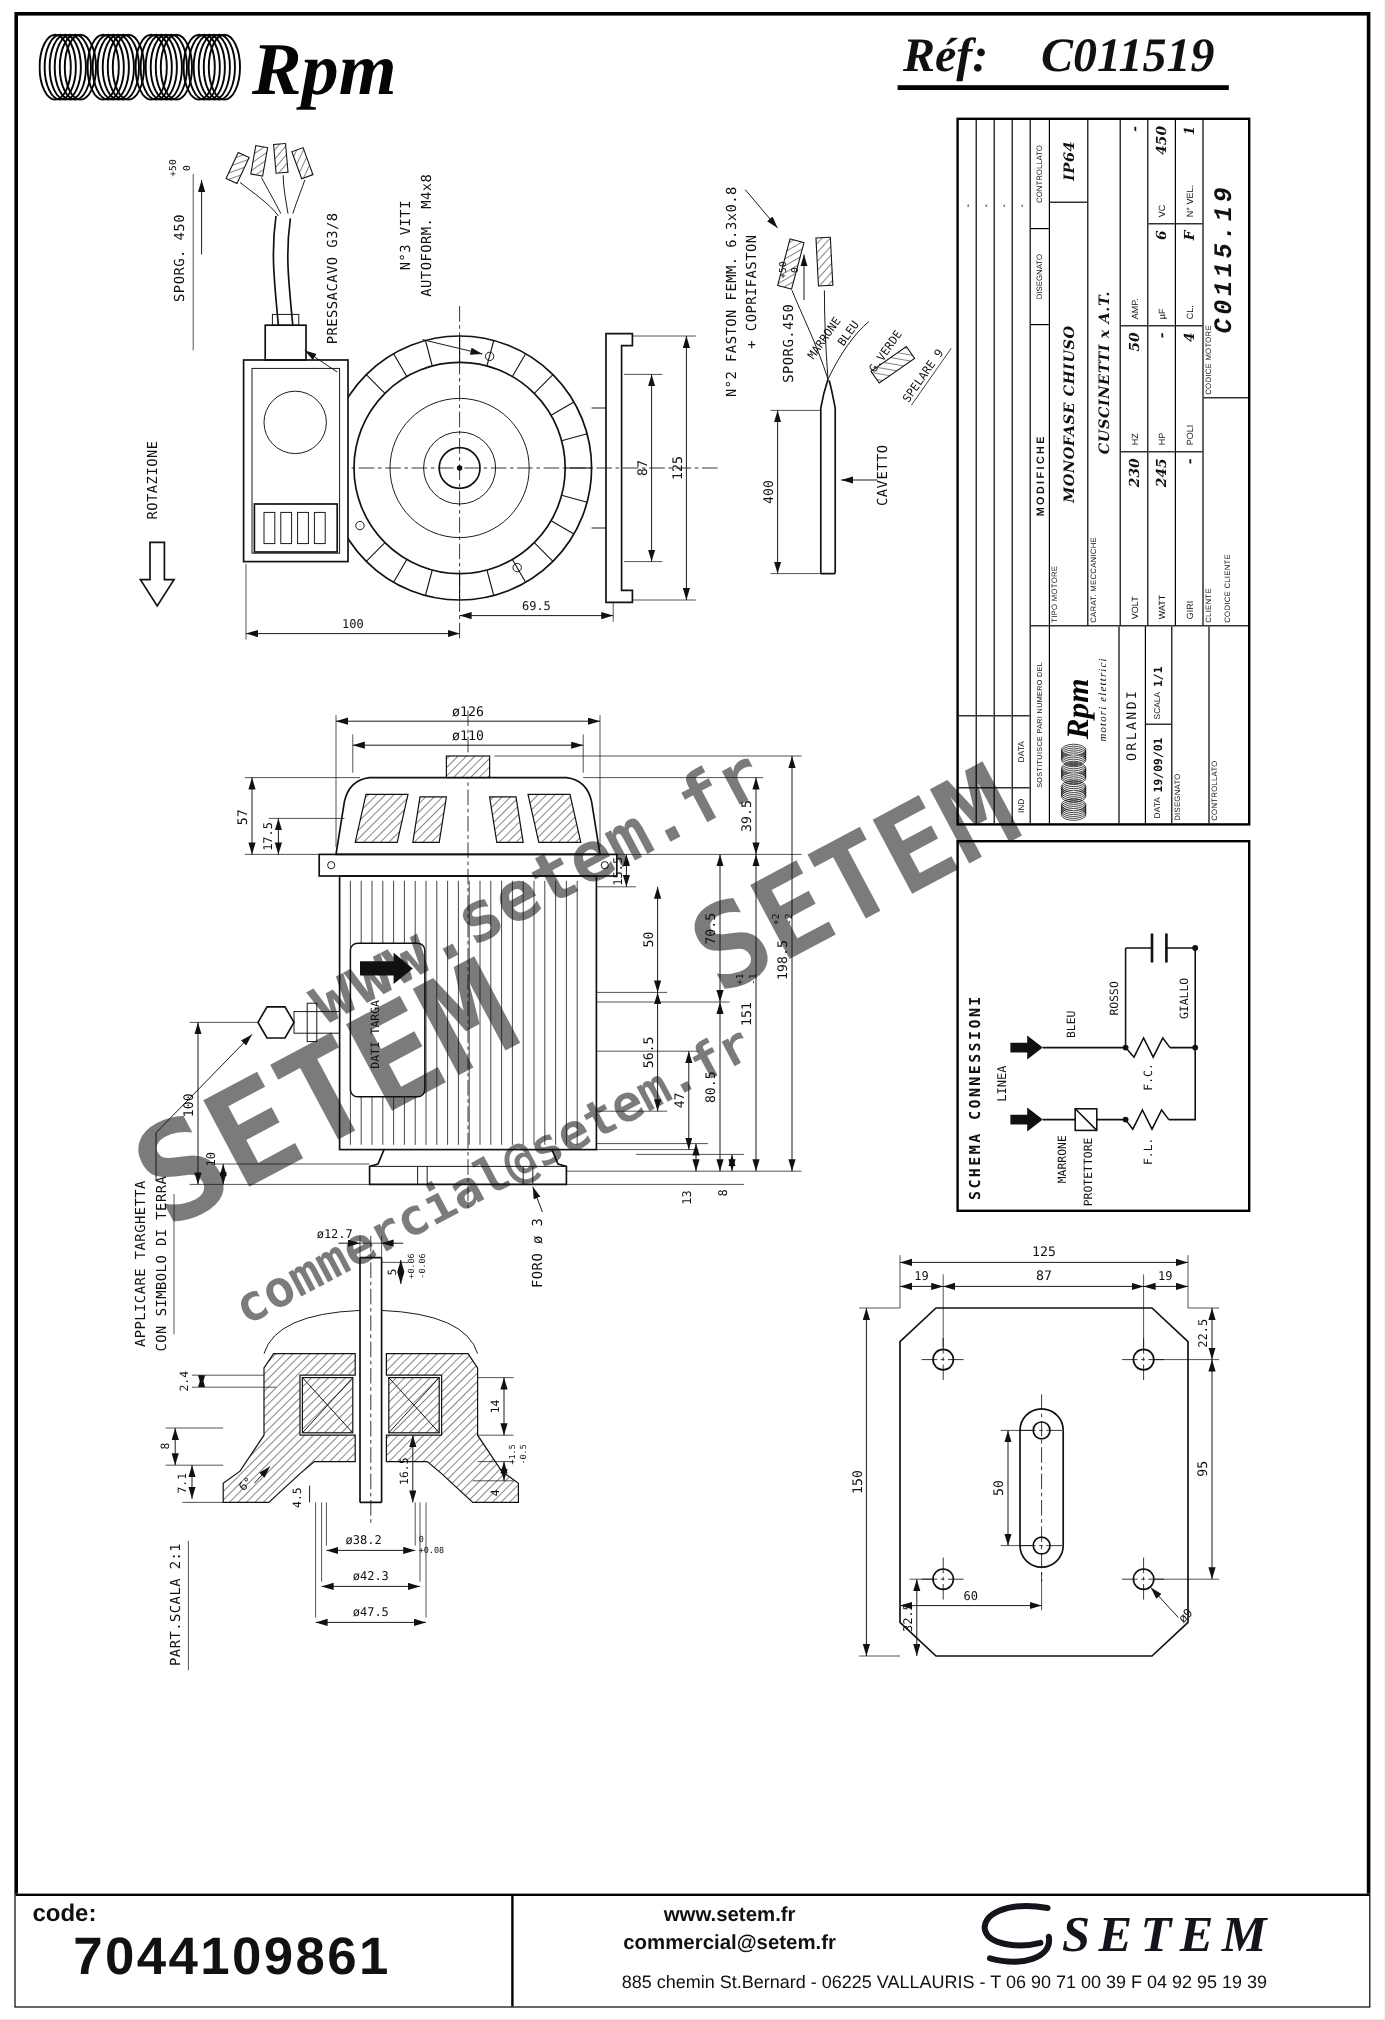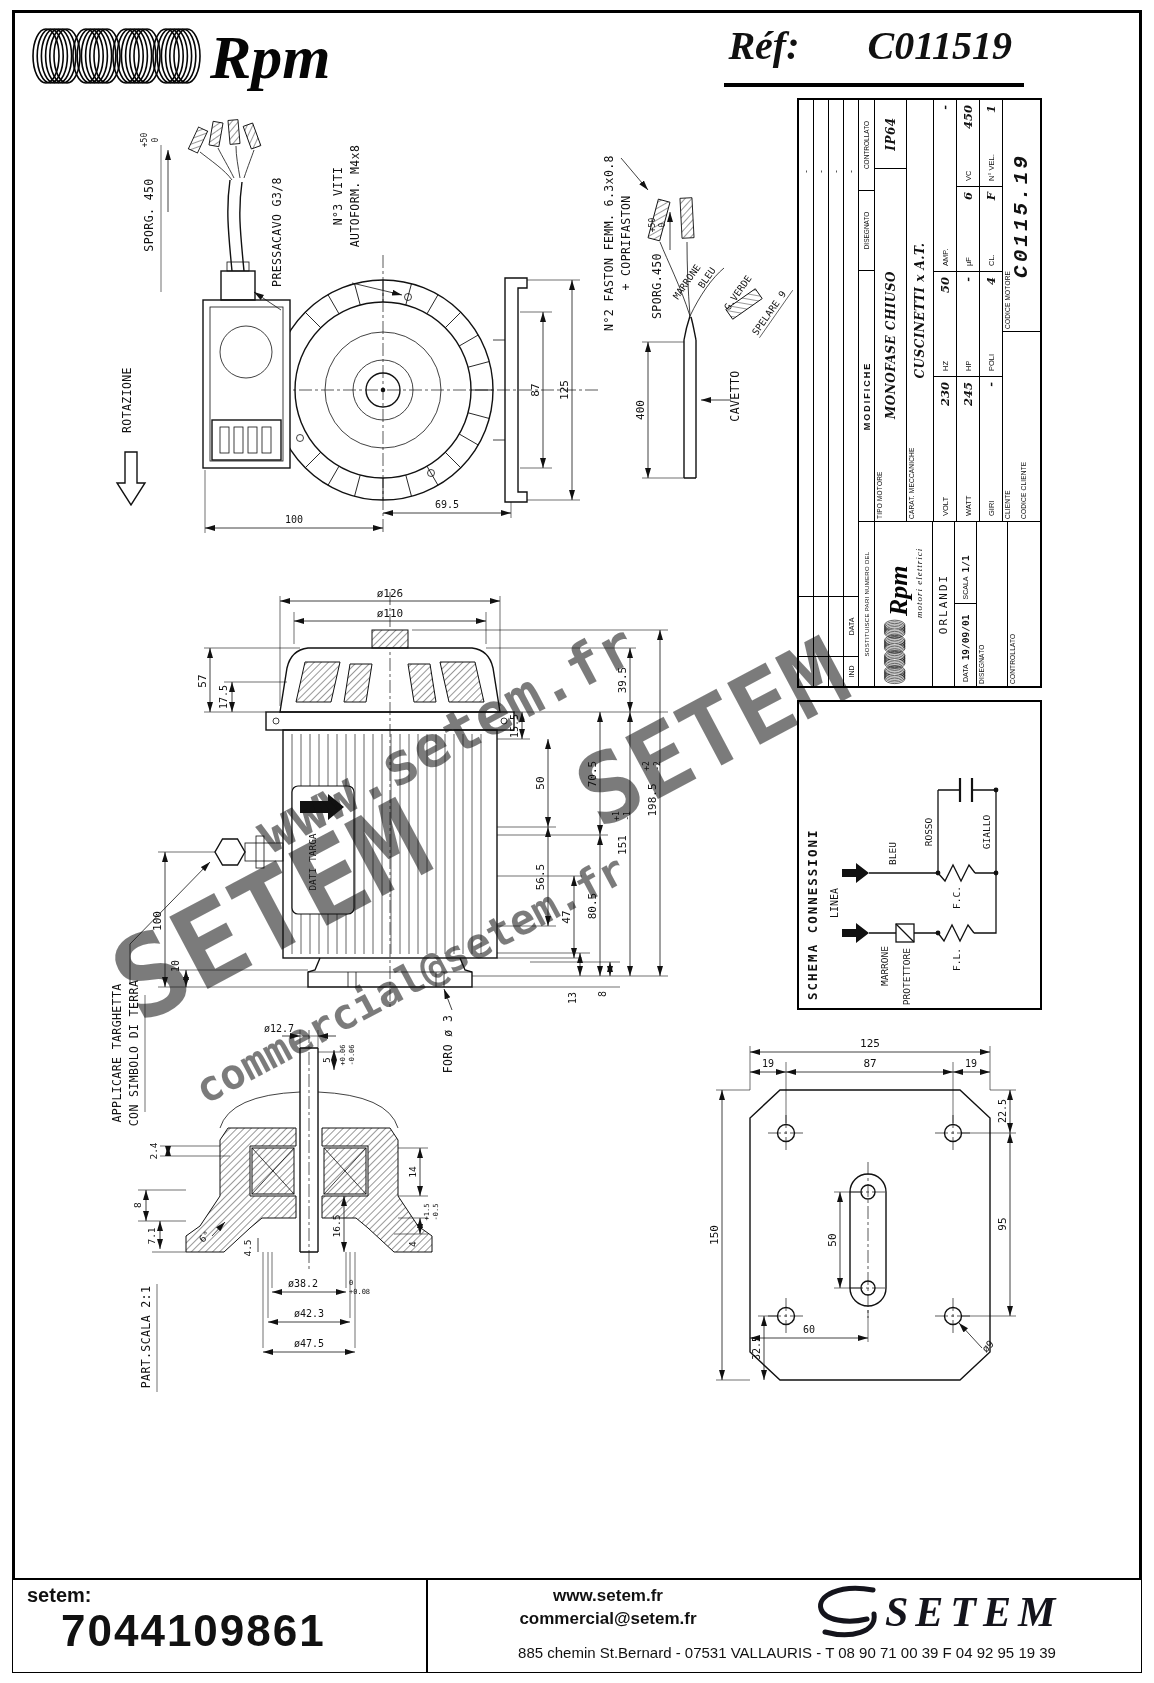--- a/index.html
+++ b/index.html
@@ -1,23 +1,23 @@
 <!DOCTYPE html>
 <html><head>
 <meta charset="utf-8">
 <style>
   *{margin:0;padding:0;box-sizing:border-box}
   html,body{background:#ddd}
   .page{position:relative;width:1154px;height:1683px;background:#fff;margin:0 auto;overflow:hidden;font-family:"Liberation Sans",sans-serif;color:#111}
   .frame{position:absolute;left:12px;top:10px;right:12px;bottom:10px;border:3px solid #000}
   
   .logo{position:absolute;left:32px;top:12px}
-  .ref{position:absolute;top:22px;right:130px;display:flex;gap:68px;align-items:baseline;
+  .ref{position:absolute;top:22px;right:130px;display:flex;gap:44px;align-items:baseline;
        font-family:"Liberation Serif",serif;font-style:italic;font-weight:bold;font-size:40px;
-       border-bottom:4px solid #000;padding:0 12px 14px 4px}
+       border-bottom:4px solid #000;padding:0 12px 2px 4px}
   
   #drawing{position:absolute;left:0;top:0}
   #drawing text,.sblock text{font-family:"DejaVu Sans Mono",monospace;fill:#111}.f11{font-size:11px}.f10{font-size:10px}.f9{font-size:9.5px}.f8{font-size:8px}.f7{font-size:7px}
   .mid{text-anchor:middle}.end{text-anchor:end}
   .lbl{font-size:11.5px;letter-spacing:.4px}
   .ln{fill:none;stroke:#111;stroke-width:1.4}
   .lt{fill:none;stroke:#111;stroke-width:.8}
   .ext{fill:none;stroke:#111;stroke-width:.6}
   .cl{fill:none;stroke:#111;stroke-width:.7;stroke-dasharray:13 3 3 3}
   .dim{fill:none;stroke:#111;stroke-width:.8;marker-start:url(#ma);marker-end:url(#ma)}
@@ -639,28 +639,28 @@
       <text x="143" y="76" class="f9">BLEU</text>
       <text x="60" y="140" class="end f9">F.L.</text>
       <text x="122" y="140" class="end f9">F.C.</text>
       <text x="176" y="112" class="mid f9">ROSSO</text>
       <text x="176" y="170" class="mid f9">GIALLO</text>
     </svg>
   </div>
 
   <div class="footer">
     <div class="f-left">
-      <div class="f-code-label">setem:</div>
+      <div class="f-code-label">code:</div>
       <div class="f-code">7044109861</div>
     </div>
     <div class="f-center">
       <div class="f-web">www.setem.fr</div>
       <div class="f-mail">commercial@setem.fr</div>
     </div>
     <div class="f-logo">
       <svg width="300" height="60" viewBox="0 0 300 60">
         <path class="swoosh" d="M62,8 C28,2 6,14 10,27 C13,38 36,42 56,37 M14,50 C40,57 66,50 63,32"></path>
         <text class="setem-t" x="74" y="44">SETEM</text>
       </svg>
     </div>
-    <div class="f-addr">885 chemin St.Bernard  -  07531 VALLAURIS  -  T 08 90 71 00 39   F 04 92 95 19 39</div>
+    <div class="f-addr">885 chemin St.Bernard  -  06225 VALLAURIS  -  T 06 90 71 00 39   F 04 92 95 19 39</div>
   </div>
 </div>
 
 </body></html>

